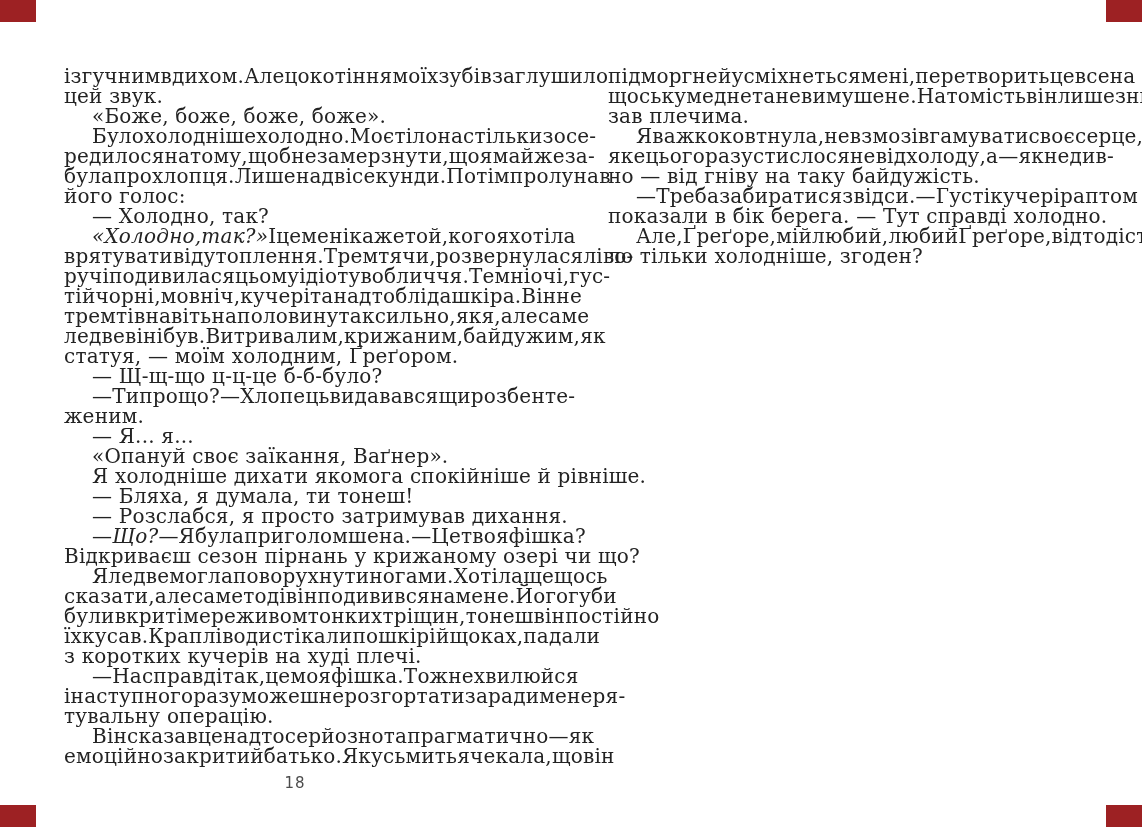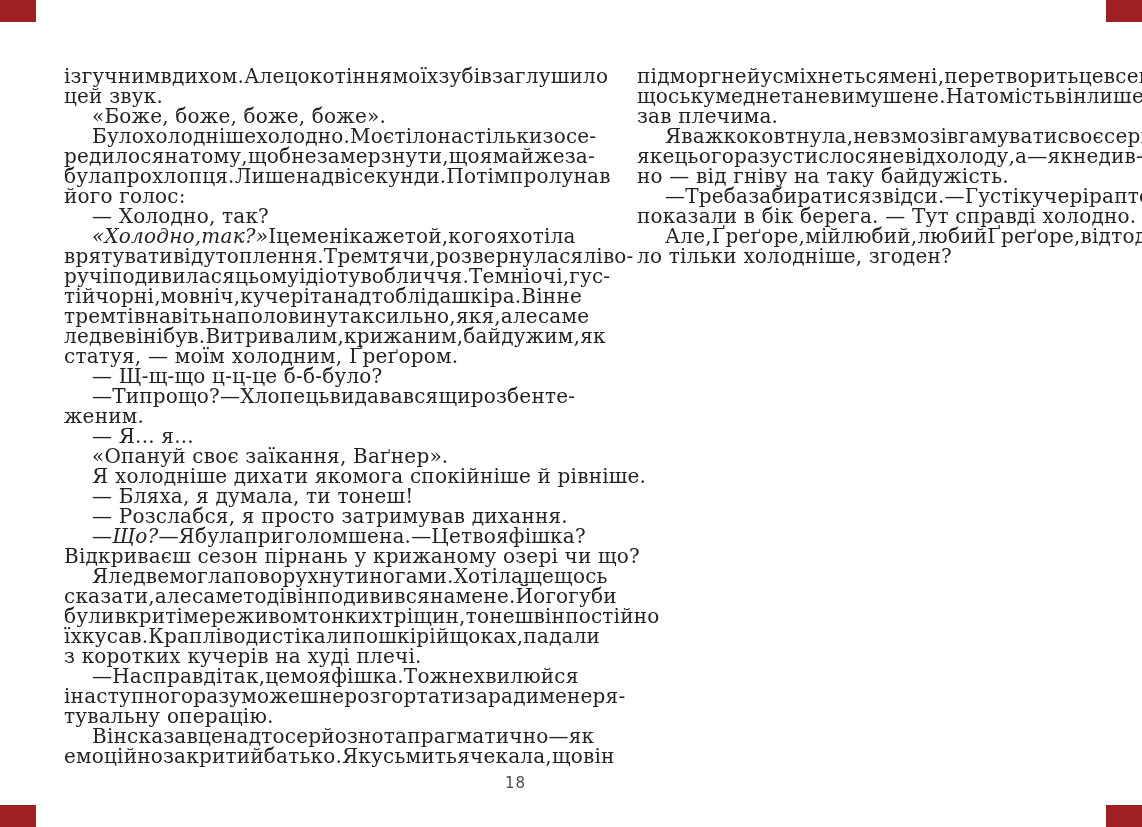--- a/index.html
+++ b/index.html
@@ -6,27 +6,27 @@
   body{width:1142px;height:827px;background:#ffffff;}
   .spread{position:relative;width:1142px;height:827px;background:#ffffff;overflow:hidden;
           font-family:"DejaVu Serif", serif;}
   .corner{position:absolute;width:36px;height:22px;}
   .corner.tl{left:0;top:0;}
   .corner.tr{right:0;top:0;}
   .corner.bl{left:0;bottom:0;}
   .corner.br{right:0;bottom:0;}
   .col{position:absolute;top:66px;}
   .col.left{left:64px;width:462px;}
-  .col.right{left:637px;width:461px;}
+  .col.right{left:608px;width:461px;}
   .line{height:20px;line-height:20px;font-size:20px;letter-spacing:0.2px;white-space:nowrap;}
   .line.jfy{display:flex;justify-content:space-between;}
   .line.jfy span{white-space:nowrap;}
   .line.ind{padding-left:28px;}
   .it{font-style:italic;}
-  .pagenum{position:absolute;left:0;top:708px;width:462px;text-align:right;
+  .pagenum{position:absolute;left:0;top:708px;width:462px;text-align:center;
            font-family:"DejaVu Sans", sans-serif;font-size:15px;color:#4c4c4c;letter-spacing:1px;}
 </style>
 </head>
 <body>
 
 <div class="spread" style="background: rgb(255, 255, 255);">
   <div class="corner tl" style="background: rgb(157, 33, 35);"></div>
   <div class="corner tr" style="background: rgb(157, 33, 35);"></div>
   <div class="corner bl" style="background: rgb(157, 33, 35);"></div>
   <div class="corner br" style="background: rgb(157, 33, 35);"></div>

